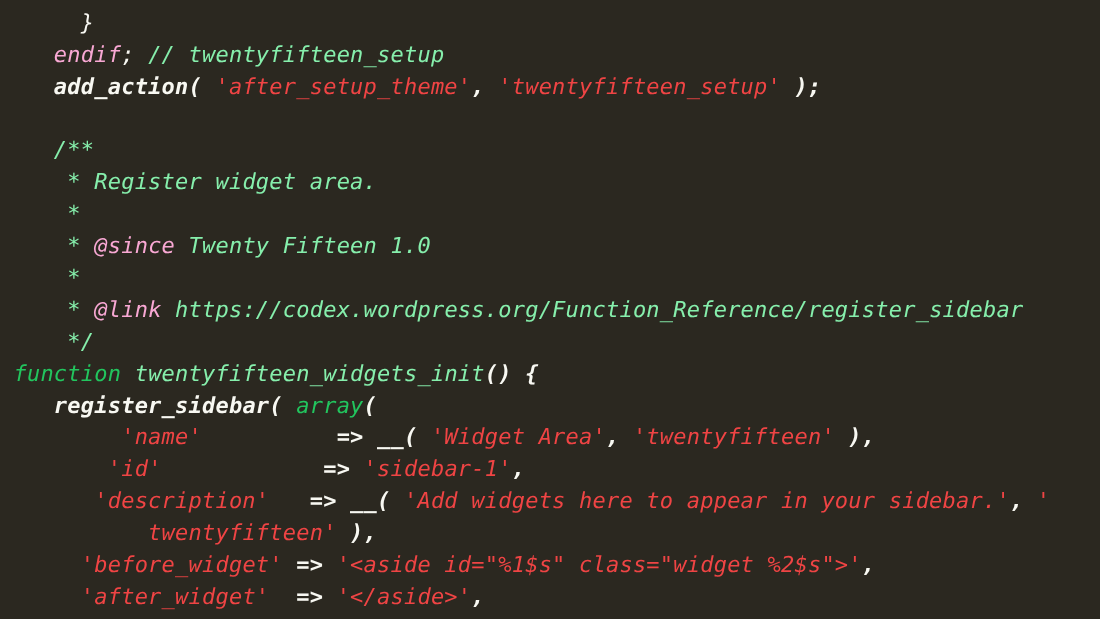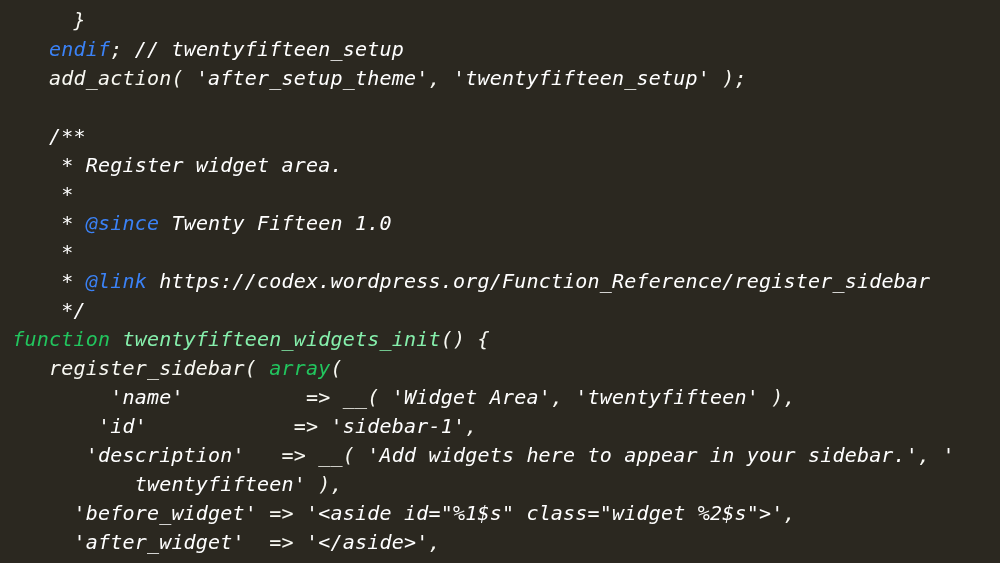--- a/index.html
+++ b/index.html
@@ -16,24 +16,24 @@
     font-family: "Consolas", "Menlo", "DejaVu Sans Mono", monospace;
     font-size: 20px;
     line-height: 1.45;
     color: #f8f8f2;
     white-space: pre;
     font-style: italic;
     letter-spacing: 0.2px;
   }
   .line { display: block; }
   .tok { white-space: pre; }
-  .c-default  { color: #f8f8f2; }
-  .c-keyword  { color: #3b82f6; }            
+  .c-default  { color: #f8f8f2; font-weight: bold; }
+  .c-keyword  { color: #f9a8d4; }            
   .c-keyword2 { color: #22c55e; }            
-  .c-comment  { color: #ffffff; }
-  .c-string   { color: #ffffff; }
+  .c-comment  { color: #86efac; }
+  .c-string   { color: #ef4444; }
   .c-funcname { color: #86efac; }
   .c-punct    { color: #f8f8f2; }
 </style>
 </head>
 <body>
 
 <pre class="code" id="code-root"><span class="line"><span class="tok c-default">      </span><span class="tok c-punct">}</span></span><span class="line"><span class="tok c-default">    </span><span class="tok c-keyword">endif</span><span class="tok c-punct">;</span><span class="tok c-comment"> // twentyfifteen_setup</span></span><span class="line"><span class="tok c-default">    </span><span class="tok c-default">add_action( </span><span class="tok c-string">'after_setup_theme'</span><span class="tok c-default">, </span><span class="tok c-string">'twentyfifteen_setup'</span><span class="tok c-default"> );</span></span><span class="line"><span class="tok c-default"> </span></span><span class="line"><span class="tok c-default">    </span><span class="tok c-comment">/**</span></span><span class="line"><span class="tok c-default">    </span><span class="tok c-comment"> * Register widget area.</span></span><span class="line"><span class="tok c-default">    </span><span class="tok c-comment"> *</span></span><span class="line"><span class="tok c-default">    </span><span class="tok c-comment"> * </span><span class="tok c-keyword">@since</span><span class="tok c-comment"> Twenty Fifteen 1.0</span></span><span class="line"><span class="tok c-default">    </span><span class="tok c-comment"> *</span></span><span class="line"><span class="tok c-default">    </span><span class="tok c-comment"> * </span><span class="tok c-keyword">@link</span><span class="tok c-comment"> https://codex.wordpress.org/Function_Reference/register_sidebar</span></span><span class="line"><span class="tok c-default">    </span><span class="tok c-comment"> */</span></span><span class="line"><span class="tok c-default"> </span><span class="tok c-keyword2">function</span><span class="tok c-default"> </span><span class="tok c-funcname">twentyfifteen_widgets_init</span><span class="tok c-default">() {</span></span><span class="line"><span class="tok c-default">    </span><span class="tok c-default">register_sidebar( </span><span class="tok c-keyword2">array</span><span class="tok c-default">(</span></span><span class="line"><span class="tok c-default">         </span><span class="tok c-string">'name'</span><span class="tok c-default">          =&gt; __( </span><span class="tok c-string">'Widget Area'</span><span class="tok c-default">, </span><span class="tok c-string">'twentyfifteen'</span><span class="tok c-default"> ),</span></span><span class="line"><span class="tok c-default">        </span><span class="tok c-string">'id'</span><span class="tok c-default">            =&gt; </span><span class="tok c-string">'sidebar-1'</span><span class="tok c-default">,</span></span><span class="line"><span class="tok c-default">       </span><span class="tok c-string">'description'</span><span class="tok c-default">   =&gt; __( </span><span class="tok c-string">'Add widgets here to appear in your sidebar.'</span><span class="tok c-default">, </span><span class="tok c-string">'</span></span><span class="line"><span class="tok c-default">           </span><span class="tok c-string">twentyfifteen'</span><span class="tok c-default"> ),</span></span><span class="line"><span class="tok c-default">      </span><span class="tok c-string">'before_widget'</span><span class="tok c-default"> =&gt; </span><span class="tok c-string">'&lt;aside id="%1$s" class="widget %2$s"&gt;'</span><span class="tok c-default">,</span></span><span class="line"><span class="tok c-default">      </span><span class="tok c-string">'after_widget'</span><span class="tok c-default">  =&gt; </span><span class="tok c-string">'&lt;/aside&gt;'</span><span class="tok c-default">,</span></span><span class="line"><span class="tok c-default">     </span><span class="tok c-string">'before_title'</span><span class="tok c-default">  =&gt; </span><span class="tok c-string">'&lt;h2 class="widget-title"&gt;'</span><span class="tok c-default">,</span></span></pre>
 
 </body></html>

